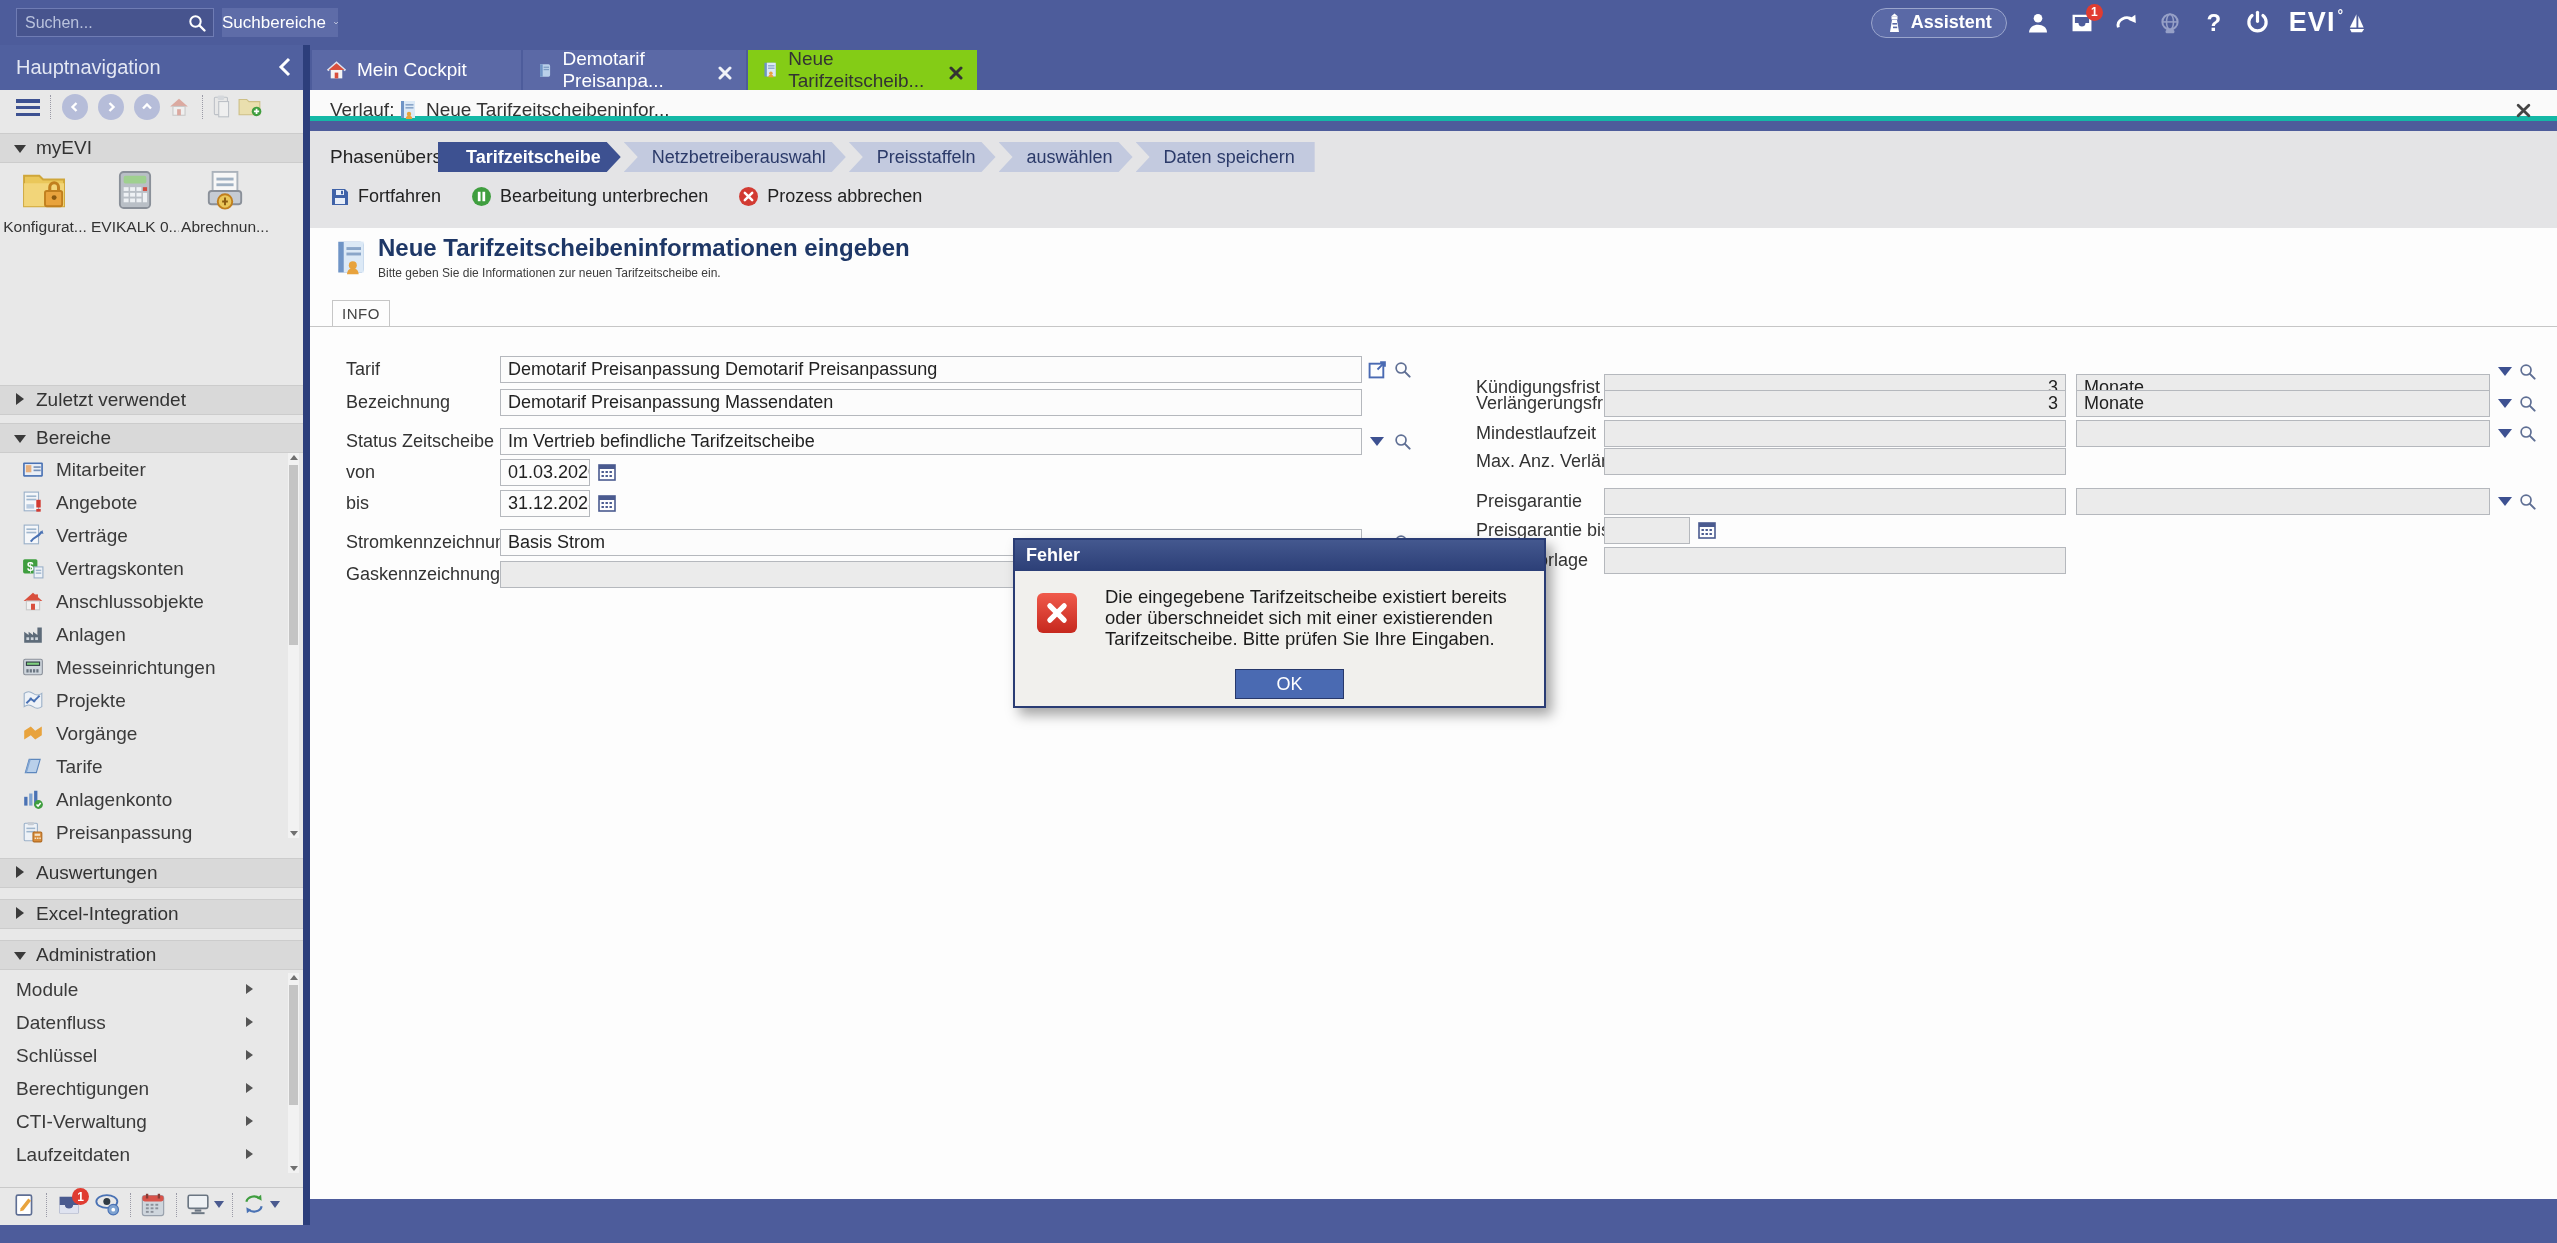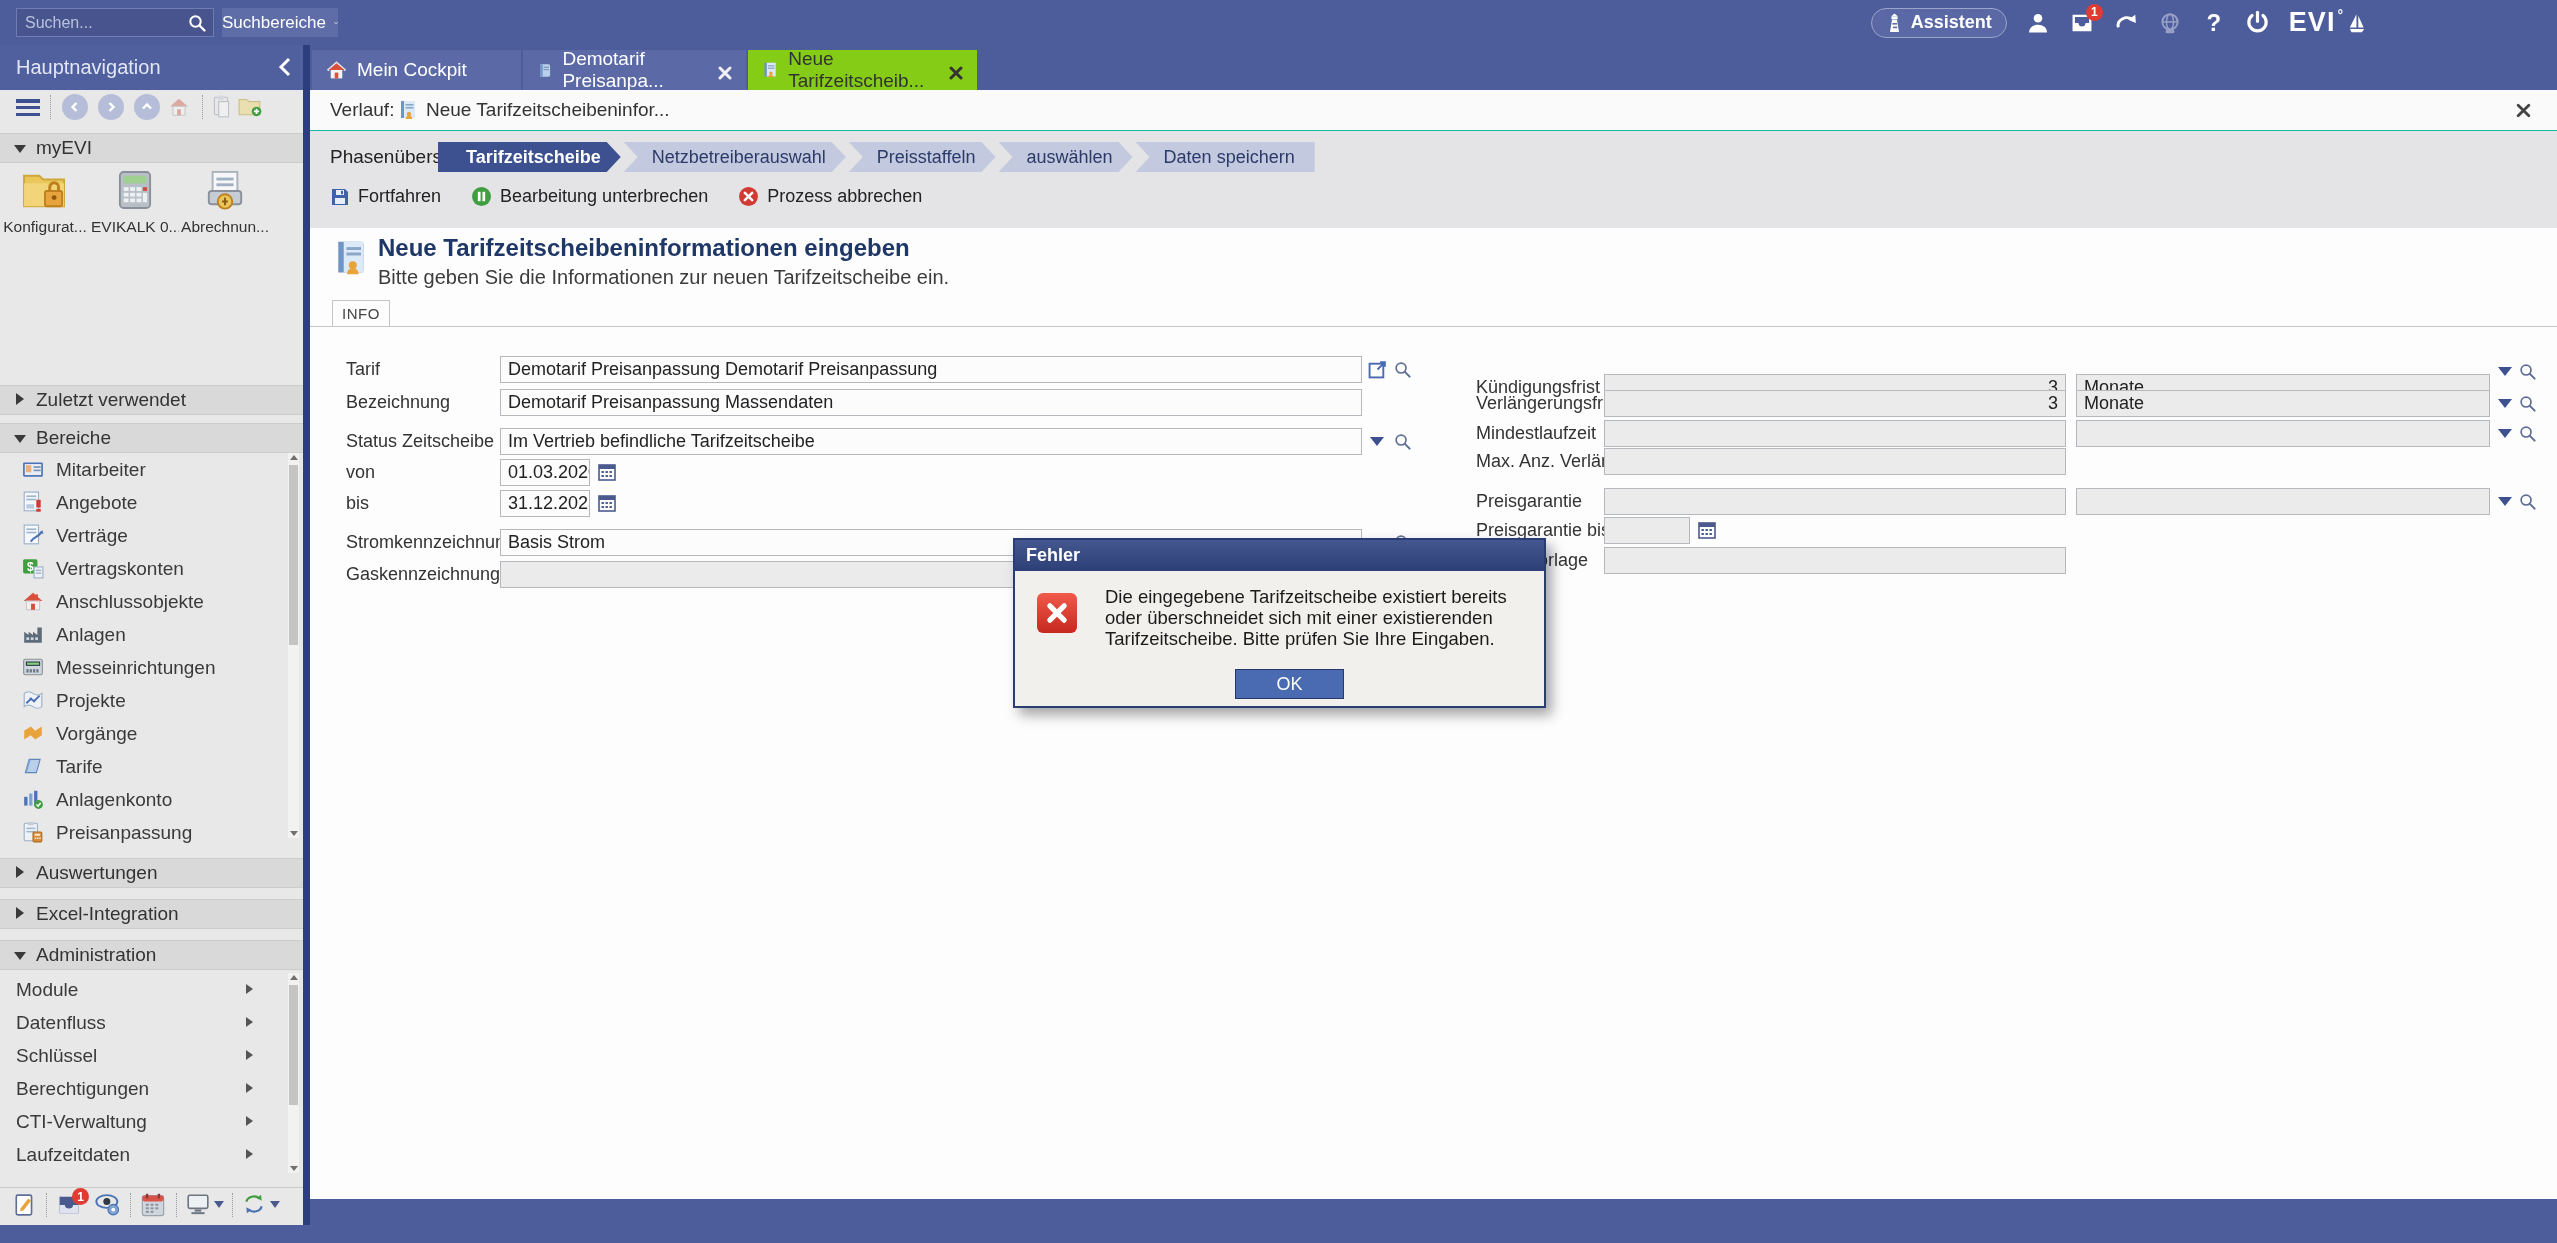--- a/index.html
+++ b/index.html
@@ -53,35 +53,35 @@
   .ai{position:absolute;left:0;width:285px;height:33px;}
   .ai .lb{position:absolute;left:16px;top:0;line-height:33px;font-size:19px;color:#3a3a3a;}
   .ai .chev{position:absolute;right:32px;top:11px;width:0;height:0;border-top:5px solid transparent;border-bottom:5px solid transparent;border-left:7px solid #555;}
   .sb-track{position:absolute;left:288px;width:11px;background:#f2f2f2;}
   .sb-up{position:absolute;left:2px;top:2px;width:0;height:0;border-left:4px solid transparent;border-right:4px solid transparent;border-bottom:5px solid #707070;}
   .sb-dn{position:absolute;left:2px;bottom:2px;width:0;height:0;border-left:4px solid transparent;border-right:4px solid transparent;border-top:5px solid #707070;}
   .sb-thumb{position:absolute;left:1px;width:9px;background:#c4c4c4;}
   #bottom-toolbar{position:absolute;left:0;top:1097px;width:303px;height:33px;border-top:1px solid #c9c9c9;}
 
   
-  #verlauf-bar{left:310px;top:90px;width:2247px;height:41px;background:#fafafa;border-bottom:1px solid #14b8a6;}
+  #verlauf-bar{left:310px;top:90px;width:2247px;height:31px;background:#fafafa;border-bottom:5px solid #14b8a6;}
   #verlauf-bar .vl{position:absolute;left:20px;top:0;line-height:40px;font-size:19px;color:#333;}
   #verlauf-bar .vi{position:absolute;left:116px;top:0;line-height:40px;font-size:19px;color:#333;}
   #grayzone{left:310px;top:131px;width:2247px;height:97px;background:#e4e4e6;}
   #phases-label{position:absolute;left:20px;top:11px;line-height:30px;font-size:19px;color:#222;}
   #steps{position:absolute;left:128px;top:11px;display:flex;}
   .step{height:30px;line-height:30px;padding:0 20px 0 28px;background:#c3cadf;color:#2b3a69;font-size:18px;margin-right:3px;clip-path:polygon(0 0,calc(100% - 14px) 0,100% 50%,calc(100% - 14px) 100%,0 100%,14px 50%);white-space:nowrap;}
   .step.first{clip-path:polygon(0 0,calc(100% - 14px) 0,100% 50%,calc(100% - 14px) 100%,0 100%);background:#3d5191;color:#fff;font-weight:bold;}
   .step.last{clip-path:polygon(0 0,100% 0,100% 100%,0 100%,14px 50%);}
   #proc-buttons{position:absolute;left:20px;top:55px;display:flex;gap:30px;align-items:center;}
   .pbtn{display:flex;align-items:center;gap:8px;font-size:18px;color:#222;}
   #content{left:310px;top:228px;width:2247px;height:971px;background:#fdfdfd;}
   #page-head-icon{position:absolute;left:22px;top:10px;}
   #page-title{position:absolute;left:68px;top:6px;font-size:24px;font-weight:bold;color:#1e3766;}
-  #page-sub{position:absolute;left:68px;top:38px;font-size:20px;color:#3c3c3c;}
+  #page-sub{position:absolute;left:68px;top:38px;font-size:12px;color:#3c3c3c;}
   #info-tab{position:absolute;left:22px;top:72px;width:58px;height:27px;background:#fdfdfd;border:1px solid #c6c6c6;border-bottom:none;text-align:center;line-height:26px;font-size:15px;color:#444;letter-spacing:.5px;}
   #info-line{position:absolute;left:0;top:98px;width:2247px;height:0;border-top:1px solid #c6c6c6;}
 
   .flabel{position:absolute;font-size:18px;color:#333;line-height:27px;white-space:nowrap;}
   .inp{position:absolute;height:27px;border:1px solid #b5b8bd;background:#fcfcfc;font-size:18px;color:#222;line-height:25px;padding:0 7px;white-space:nowrap;overflow:hidden;}
   .inp.gray{background:#ebebeb;}
   .inp.num{text-align:right;}
   .dd{position:absolute;width:0;height:0;border-left:7px solid transparent;border-right:7px solid transparent;border-top:9px solid #3d5191;}
   .fmag{position:absolute;color:#5f6f94;}
   .cal{position:absolute;}

